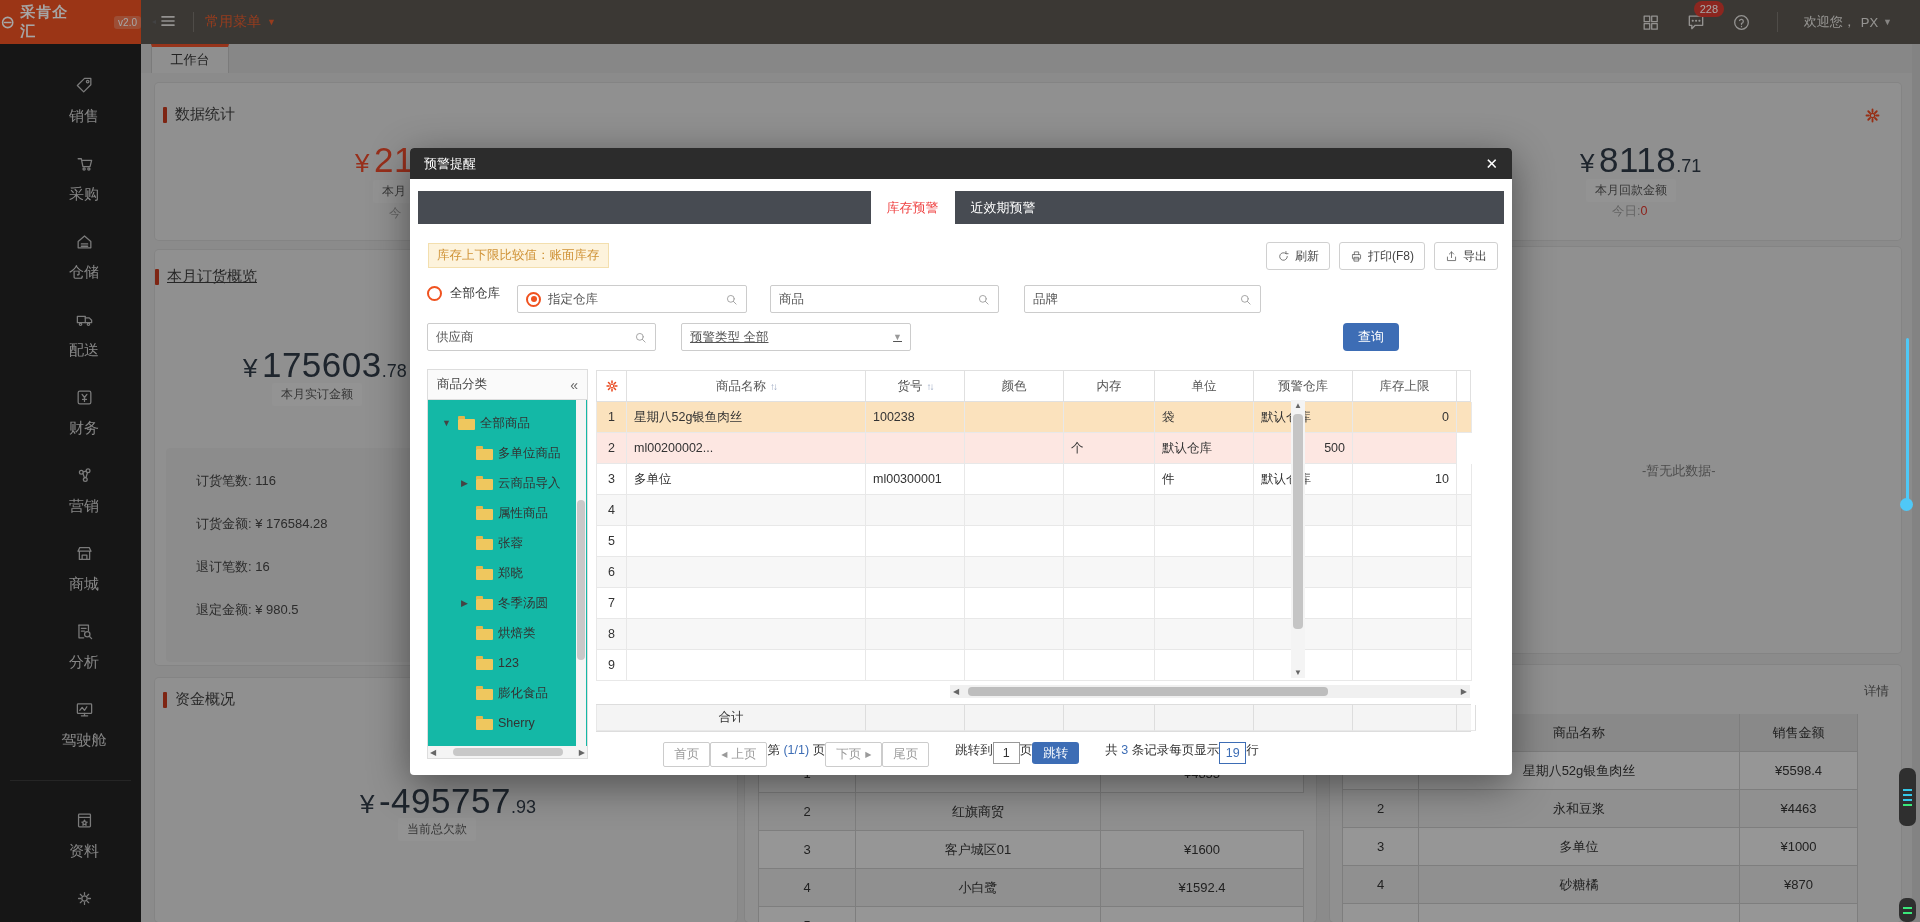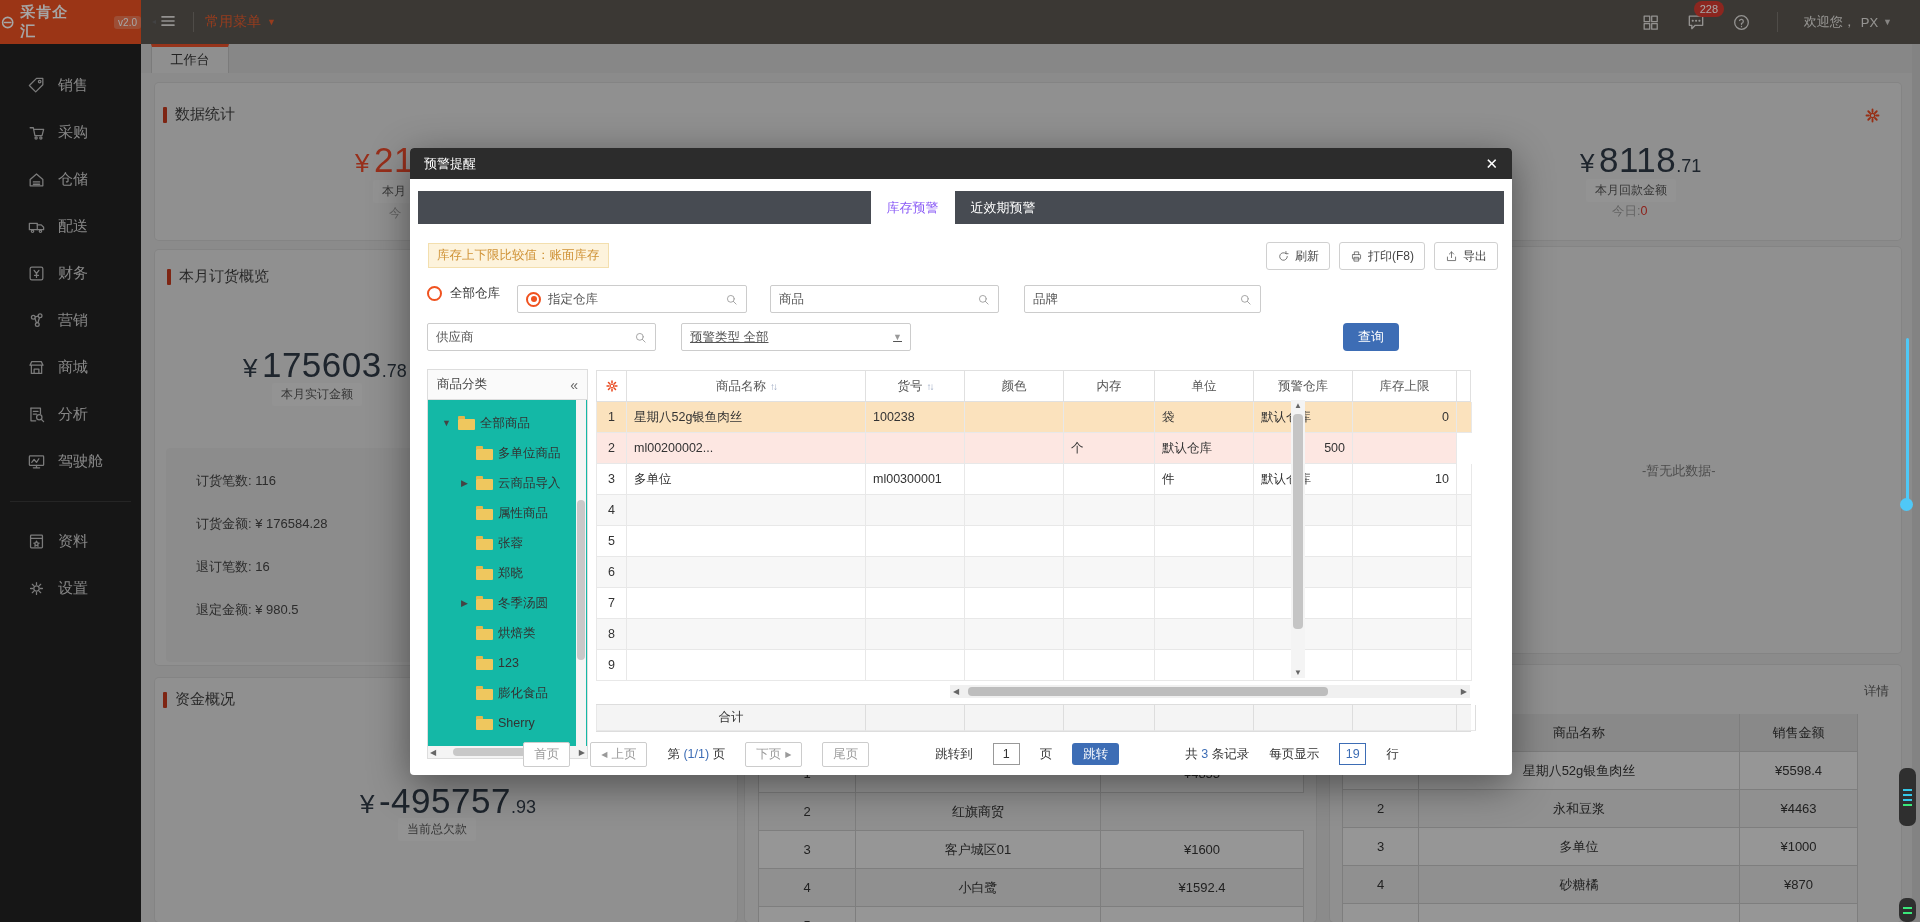--- a/index.html
+++ b/index.html
@@ -22,21 +22,21 @@
   #hright{right:28px;top:0;height:44px;display:flex;align-items:center;gap:26px;color:#e6e4e0;}
   #chatwrap{position:relative;}
   #chatbadge{position:absolute;left:8px;top:-11px;background:#d83b30;color:#fff;font-size:11px;
              padding:1px 6px;border-radius:9px;line-height:14px;}
   #welcome{font-size:13px;display:flex;align-items:center;gap:5px;}
   #welcome .cd{font-size:9px;color:#cfcdc9;}
 
   
   #side{position:absolute;left:0;top:44px;width:141px;height:878px;background:#222;z-index:1;}
   .side-item{display:flex;align-items:center;gap:12px;padding:14px 0 14px 27px;color:#cfcfcf;
-             font-size:15px;cursor:pointer;}
+             font-size:15px;cursor:pointer;flex-direction:column;}
   .side-item svg{width:19px;height:19px;color:#bdbdbd;}
   #side .gdiv{margin:16px 10px;border-top:1px solid #3a3a3a;}
   #side-top{padding-top:18px;}
 
   
   #tabbar{position:absolute;left:141px;top:44px;width:1779px;height:29px;background:#cfcfcf;}
   #tab-ws{position:absolute;left:10px;top:0;width:78px;height:29px;background:#dcdcdc;border-top:3px solid #e8502a;
           box-sizing:border-box;border-left:1px solid #bdbdbd;border-right:1px solid #bdbdbd;
           font-size:13px;color:#333;display:flex;align-items:center;justify-content:center;}
 
@@ -81,21 +81,21 @@
   
   #modal{position:absolute;left:410px;top:148px;width:1102px;height:627px;background:#fff;border-radius:4px;
          z-index:10;box-shadow:0 10px 40px rgba(0,0,0,.45);font-size:12.5px;}
   #m-title{position:absolute;left:0;top:0;width:100%;height:31px;background:#2c2c2c;color:#fff;
            border-radius:4px 4px 0 0;display:flex;align-items:center;justify-content:space-between;
            padding:0 14px;box-sizing:border-box;font-size:13px;}
   #m-close{cursor:pointer;font-size:15px;color:#fff;}
   #m-strip{position:absolute;left:8px;top:43px;width:1086px;height:33px;background:#474b52;
            display:flex;justify-content:center;}
   .m-tab{height:33px;display:flex;align-items:center;padding:0 16px;font-size:13px;color:#fff;cursor:pointer;}
-  .m-tab.on{background:#fff;color:#8b5cf6;}
+  .m-tab.on{background:#fff;color:#ef4444;}
   #m-notice{position:absolute;left:18px;top:95px;background:#fdf3dc;border:1px solid #f3dfae;color:#cf9236;
             padding:3px 8px;font-size:12.5px;}
   .mbtn{height:26px;border:1px solid #d0d0d0;border-radius:3px;background:#fff;color:#444;
         display:inline-flex;align-items:center;gap:5px;padding:0 10px;font-size:12px;cursor:pointer;}
   .mbtn svg{width:13px;height:13px;color:#666;}
   #m-btns{position:absolute;right:14px;top:94px;display:flex;gap:9px;}
   .frow{position:absolute;display:flex;align-items:center;}
   .radio{width:15px;height:15px;border:2px solid #f0521f;border-radius:50%;box-sizing:border-box;
          display:inline-block;position:relative;cursor:pointer;}
   .radio.sel::after{content:"";position:absolute;left:2.5px;top:2.5px;width:6px;height:6px;border-radius:50%;background:#f0521f;}
@@ -140,22 +140,22 @@
   .gvs{position:absolute;left:881px;top:252px;width:14px;height:278px;background:#f4f4f4;
        display:flex;flex-direction:column;justify-content:space-between;align-items:center;padding:1px 0;box-sizing:border-box;}
   .gvs .thumb{position:absolute;left:2px;top:14px;width:10px;height:215px;background:#c5c5c5;border-radius:4px;}
   .ghs{position:absolute;left:540px;top:537px;width:520px;height:13px;background:#f0f0f0;
        display:flex;align-items:center;justify-content:space-between;padding:0 3px;box-sizing:border-box;}
   .ghs .thumb{position:absolute;left:18px;top:2px;width:360px;height:9px;background:#bdbdbd;border-radius:4px;}
   #sumrow{position:absolute;left:186px;top:556px;background:#f4f4f4;border-top:1px solid #ddd;border-bottom:1px solid #ddd;}
   #sumrow .dc{height:26px;border-right:1px solid #ddd;display:flex;align-items:center;padding:0 9px;box-sizing:border-box;color:#333;}
 
   
-  #pager{position:absolute;left:0;bottom:9px;width:100%;height:24px;display:flex;align-items:center;
-         justify-content:center;gap:20px;font-size:12.5px;color:#333;}
+  #pager{position:absolute;left:0;bottom:9px;width:100%;height:24px;display:flex;
+         justify-content:center;gap:0;font-size:12.5px;color:#333;}
   .pbtn{height:23px;border:1px solid #ccc;border-radius:2px;background:#fff;color:#9a9a9a;
         display:inline-flex;align-items:center;padding:0 10px;gap:4px;cursor:pointer;}
   .pbtn .sarr{color:#9a9a9a;}
   .pgap{width:26px;}
   #pager .blue{color:#3d6db5;}
   .pinput{width:25px;height:20px;border:1px solid #999;text-align:center;display:inline-flex;
           align-items:center;justify-content:center;color:#333;background:#fff;}
   .pinput.blue{border-color:#3d6db5;color:#3d6db5;}
   #jumpbtn{height:22px;background:#3d6db5;color:#fff;border-radius:3px;padding:0 11px;display:inline-flex;
            align-items:center;cursor:pointer;}
@@ -408,21 +408,21 @@
       <span class="cur">¥</span>
       <span class="val">8118</span><span class="dec">.71</span>
     </div>
     <div class="blabel" style="left:1431px;top:96px;"><span>本月回款金额</span></div>
     <div class="subtxt" style="left:1457px;top:120px;">
       <span>今日:</span><b>0</b>
     </div>
   </div>
 
   <div class="card" style="left:155px;top:250px;width:1153px;height:415px;">
-    <div class="sec-title" style="left:12px;top:17px;">
+    <div class="sec-title" style="left:0;top:17px;text-decoration:underline;">
       <span class="sec-bar"></span>
       <span>本月订货概览</span>
     </div>
     <div class="bignum" style="left:88px;top:95px;">
       <span class="cur">¥</span>
       <span class="val">175603</span><span class="dec">.78</span>
     </div>
     <div class="blabel" style="left:117px;top:133px;"><span>本月实订金额</span></div>
   </div>
   <div id="order-stats">

